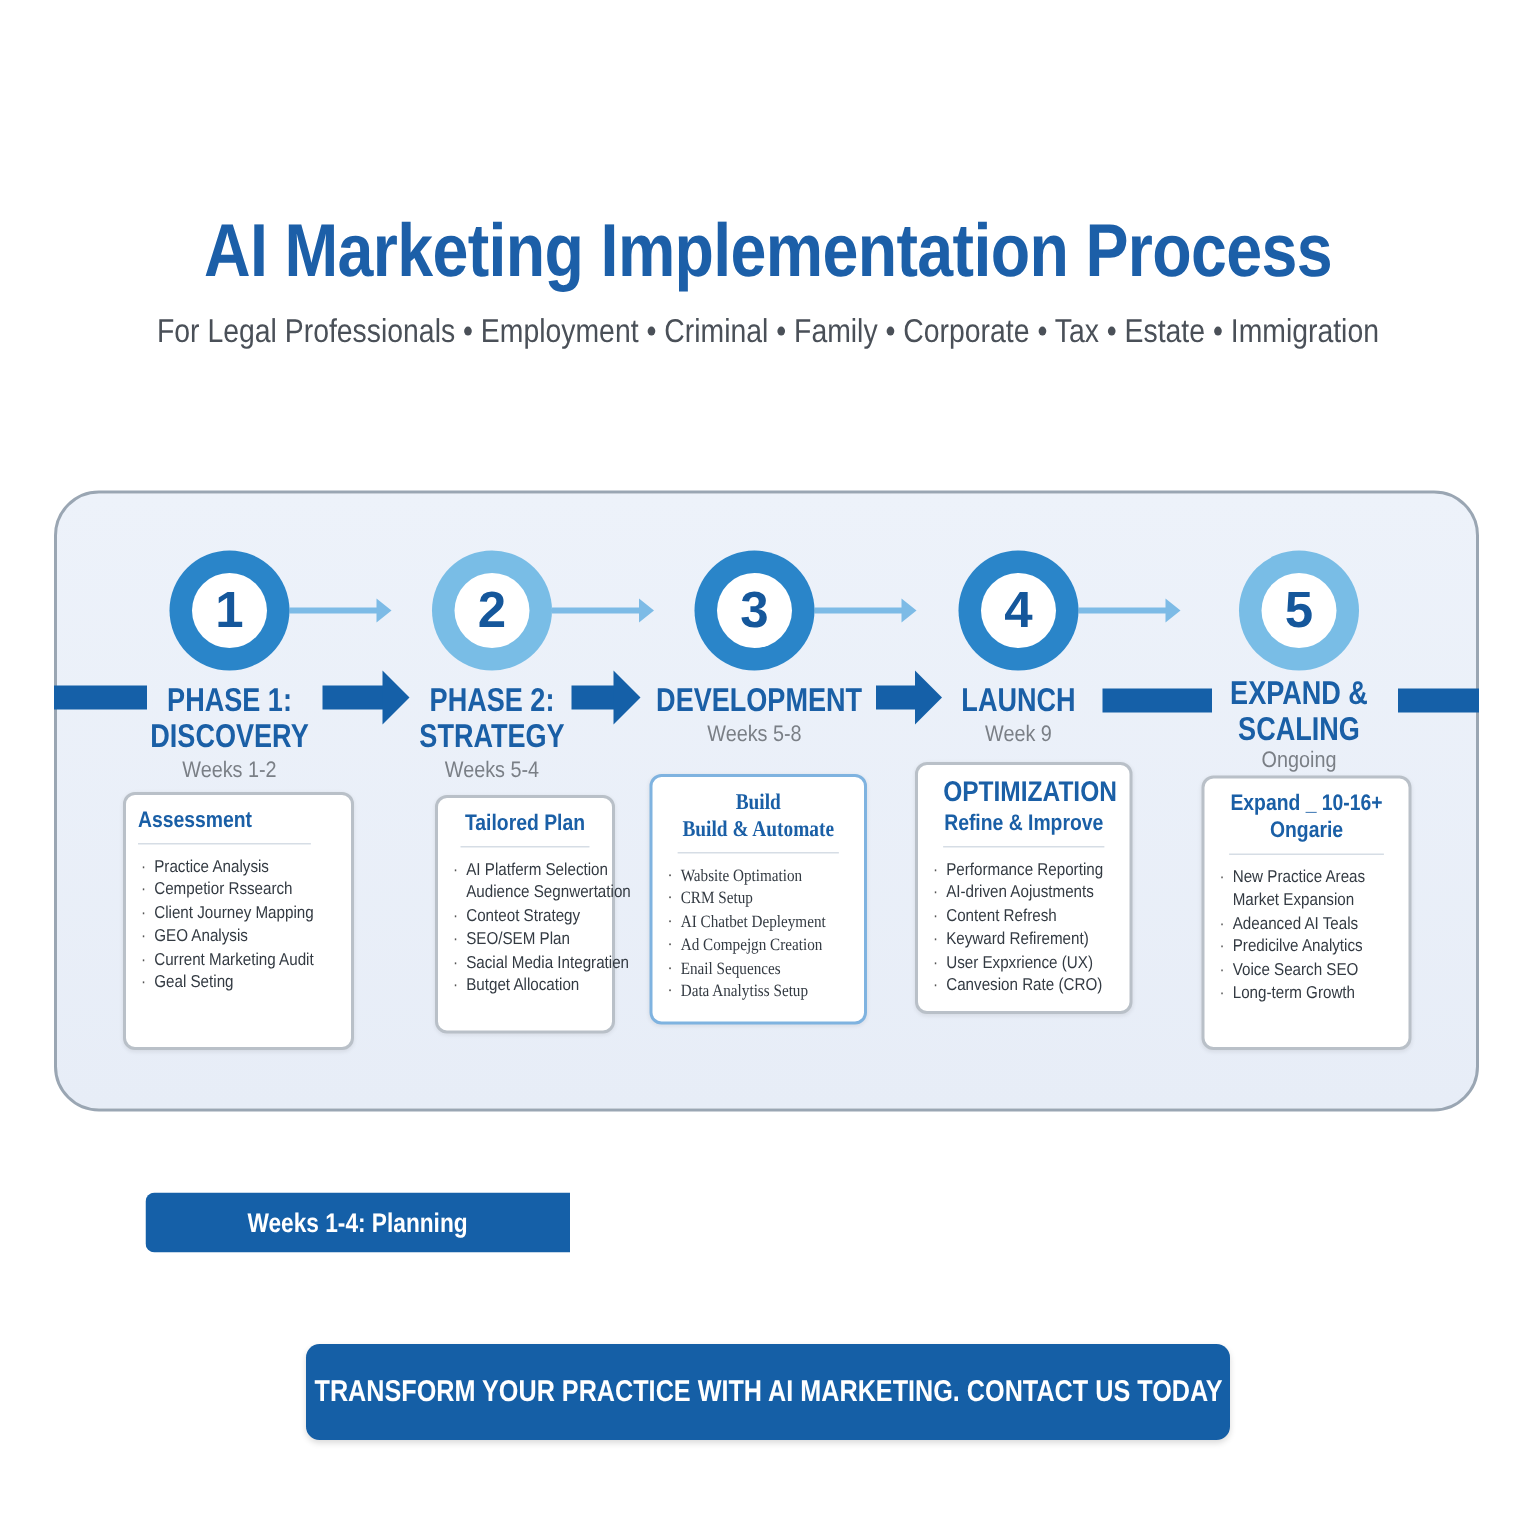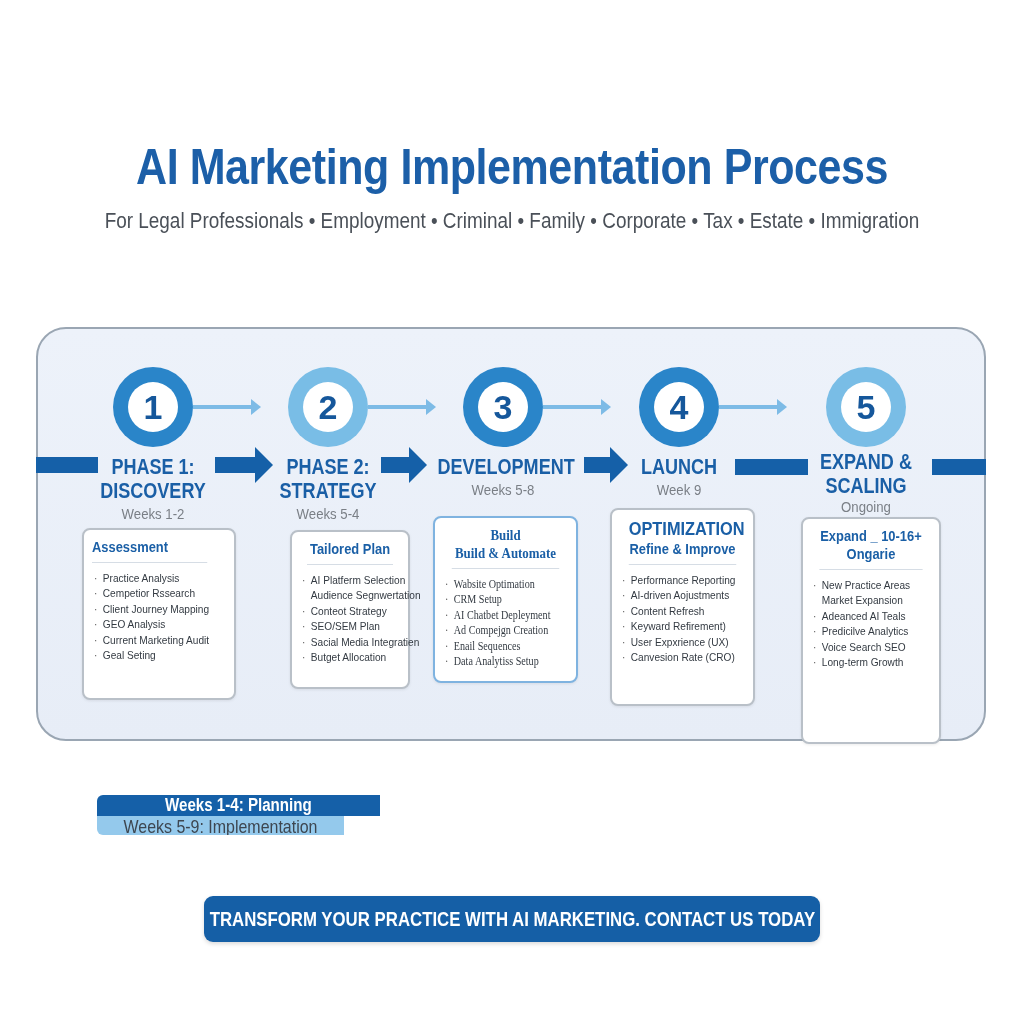--- a/index.html
+++ b/index.html
@@ -72,32 +72,32 @@
   .card-head .sub { display:block; font-size:15px; line-height:18px; }
   .card ul { list-style:none; margin:0; padding:0 0 0 2px; }
   .card li {
     font-size:11.5px; line-height:15.4px; color:#333a42; white-space:nowrap;
     transform:scaleX(0.88); transform-origin:left;
   }
   .card li .dot { display:inline-block; width:10px; color:#555; }
   .card li.cont { padding-left:10px; }
   .timeline {
     position:absolute; left:97px; top:795px; width:845px; height:40px;
-    border-radius:6px; overflow:hidden; display:flex;flex-direction:column;
+    border-radius:6px; overflow:hidden; display:flex;
   }
   .seg {
     height:100%; display:flex; align-items:center; justify-content:center;
     font-size:18px; white-space:nowrap;
   }
   .seg span { display:inline-block; transform:scaleX(0.84); }
   .seg1 { width:283px; background:#1560a8; color:#ffffff; font-weight:bold; }
   .seg2 { width:247px; background:#94c9ec; color:#3d4650; font-size:19px; }
   .seg3 { width:315px; background:#e3e6ea; color:#545a62; font-size:15px; }
   .cta {
-    position:absolute; left:204px; top:896px; width:616px; height:46px;
+    position:absolute; left:204px; top:896px; width:616px; height:64px;
     background:#155fa6; border-radius:9px; box-shadow:0 2px 4px rgba(0,0,0,0.15);
     color:#ffffff; font-weight:bold; font-size:20px;
     display:flex; align-items:center; justify-content:center; white-space:nowrap;
   }
   .cta span { display:inline-block; transform:scaleX(0.84); }
 </style>
 </head>
 <body>
 
 <div class="title">AI Marketing Implementation Process</div>
@@ -202,54 +202,51 @@
   <ul>
     <li><span class="dot">·</span><span>Wabsite Optimation</span></li>
     <li><span class="dot">·</span><span>CRM Setup</span></li>
     <li><span class="dot">·</span><span>AI Chatbet Depleyment</span></li>
     <li><span class="dot">·</span><span>Ad Compejgn Creation</span></li>
     <li><span class="dot">·</span><span>Enail Sequences</span></li>
     <li><span class="dot">·</span><span>Data Analytiss Setup</span></li>
   </ul>
 </div>
 
-<div class="card" style="left:610px; top:508px; width:145px; height:198px;">
+<div class="card" style="left:610px; top:508px; width:145px; height:168px;">
   <div class="card-head big">
     <span>OPTIMIZATION</span>
     <span class="sub">Refine &amp; Improve</span>
   </div>
   <ul>
     <li><span class="dot">·</span><span>Performance Reporting</span></li>
     <li><span class="dot">·</span><span>AI-driven Aojustments</span></li>
     <li><span class="dot">·</span><span>Content Refresh</span></li>
     <li><span class="dot">·</span><span>Keyward Refirement)</span></li>
     <li><span class="dot">·</span><span>User Expxrience (UX)</span></li>
     <li><span class="dot">·</span><span>Canvesion Rate (CRO)</span></li>
   </ul>
 </div>
 
-<div class="card" style="left:801px; top:517px; width:140px; height:227px;">
+<div class="card" style="left:801px; top:517px; width:140px; height:183px;">
   <div class="card-head">
     <span>Expand _ 10-16+</span>
     <span class="sub">Ongarie</span>
   </div>
   <ul>
     <li><span class="dot">·</span><span>New Practice Areas</span></li>
     <li class="cont"><span>Market Expansion</span></li>
     <li><span class="dot">·</span><span>Adeanced AI Teals</span></li>
     <li><span class="dot">·</span><span>Predicilve Analytics</span></li>
     <li><span class="dot">·</span><span>Voice Search SEO</span></li>
     <li><span class="dot">·</span><span>Long-term Growth</span></li>
   </ul>
 </div>
 
 <div class="timeline">
   <div class="seg seg1">
       <span>Weeks 1-4: Planning</span>
     </div>
-  <div class="seg seg2">
-      <span>Weeks 5-9: Implementation</span>
-    </div>
 </div>
 
 <div class="cta">
     <span>TRANSFORM YOUR PRACTICE WITH AI MARKETING. CONTACT US TODAY</span>
   </div>
 
 </body></html>

